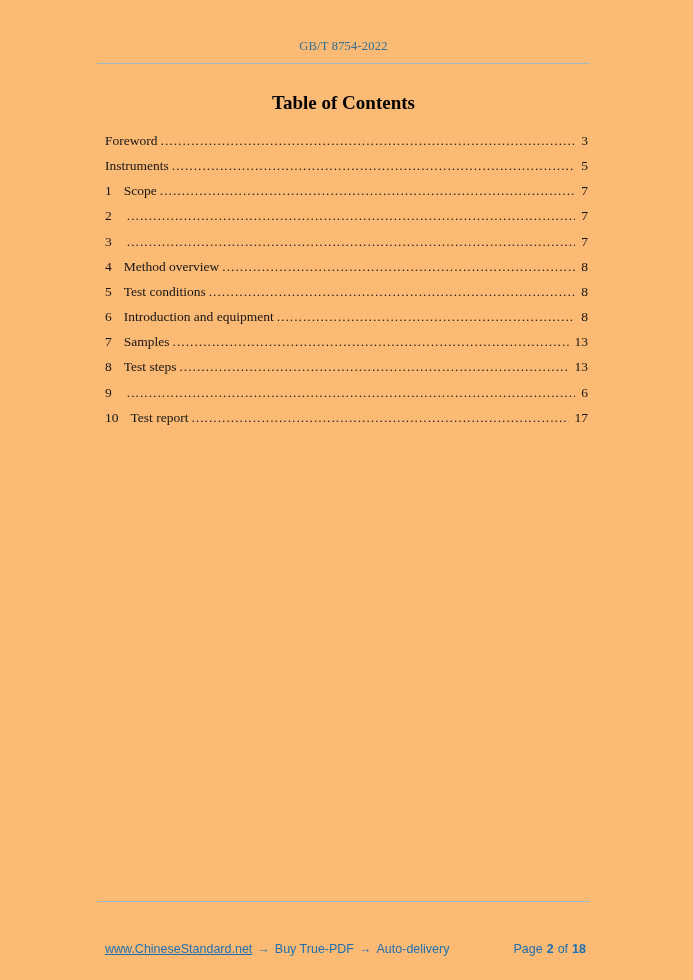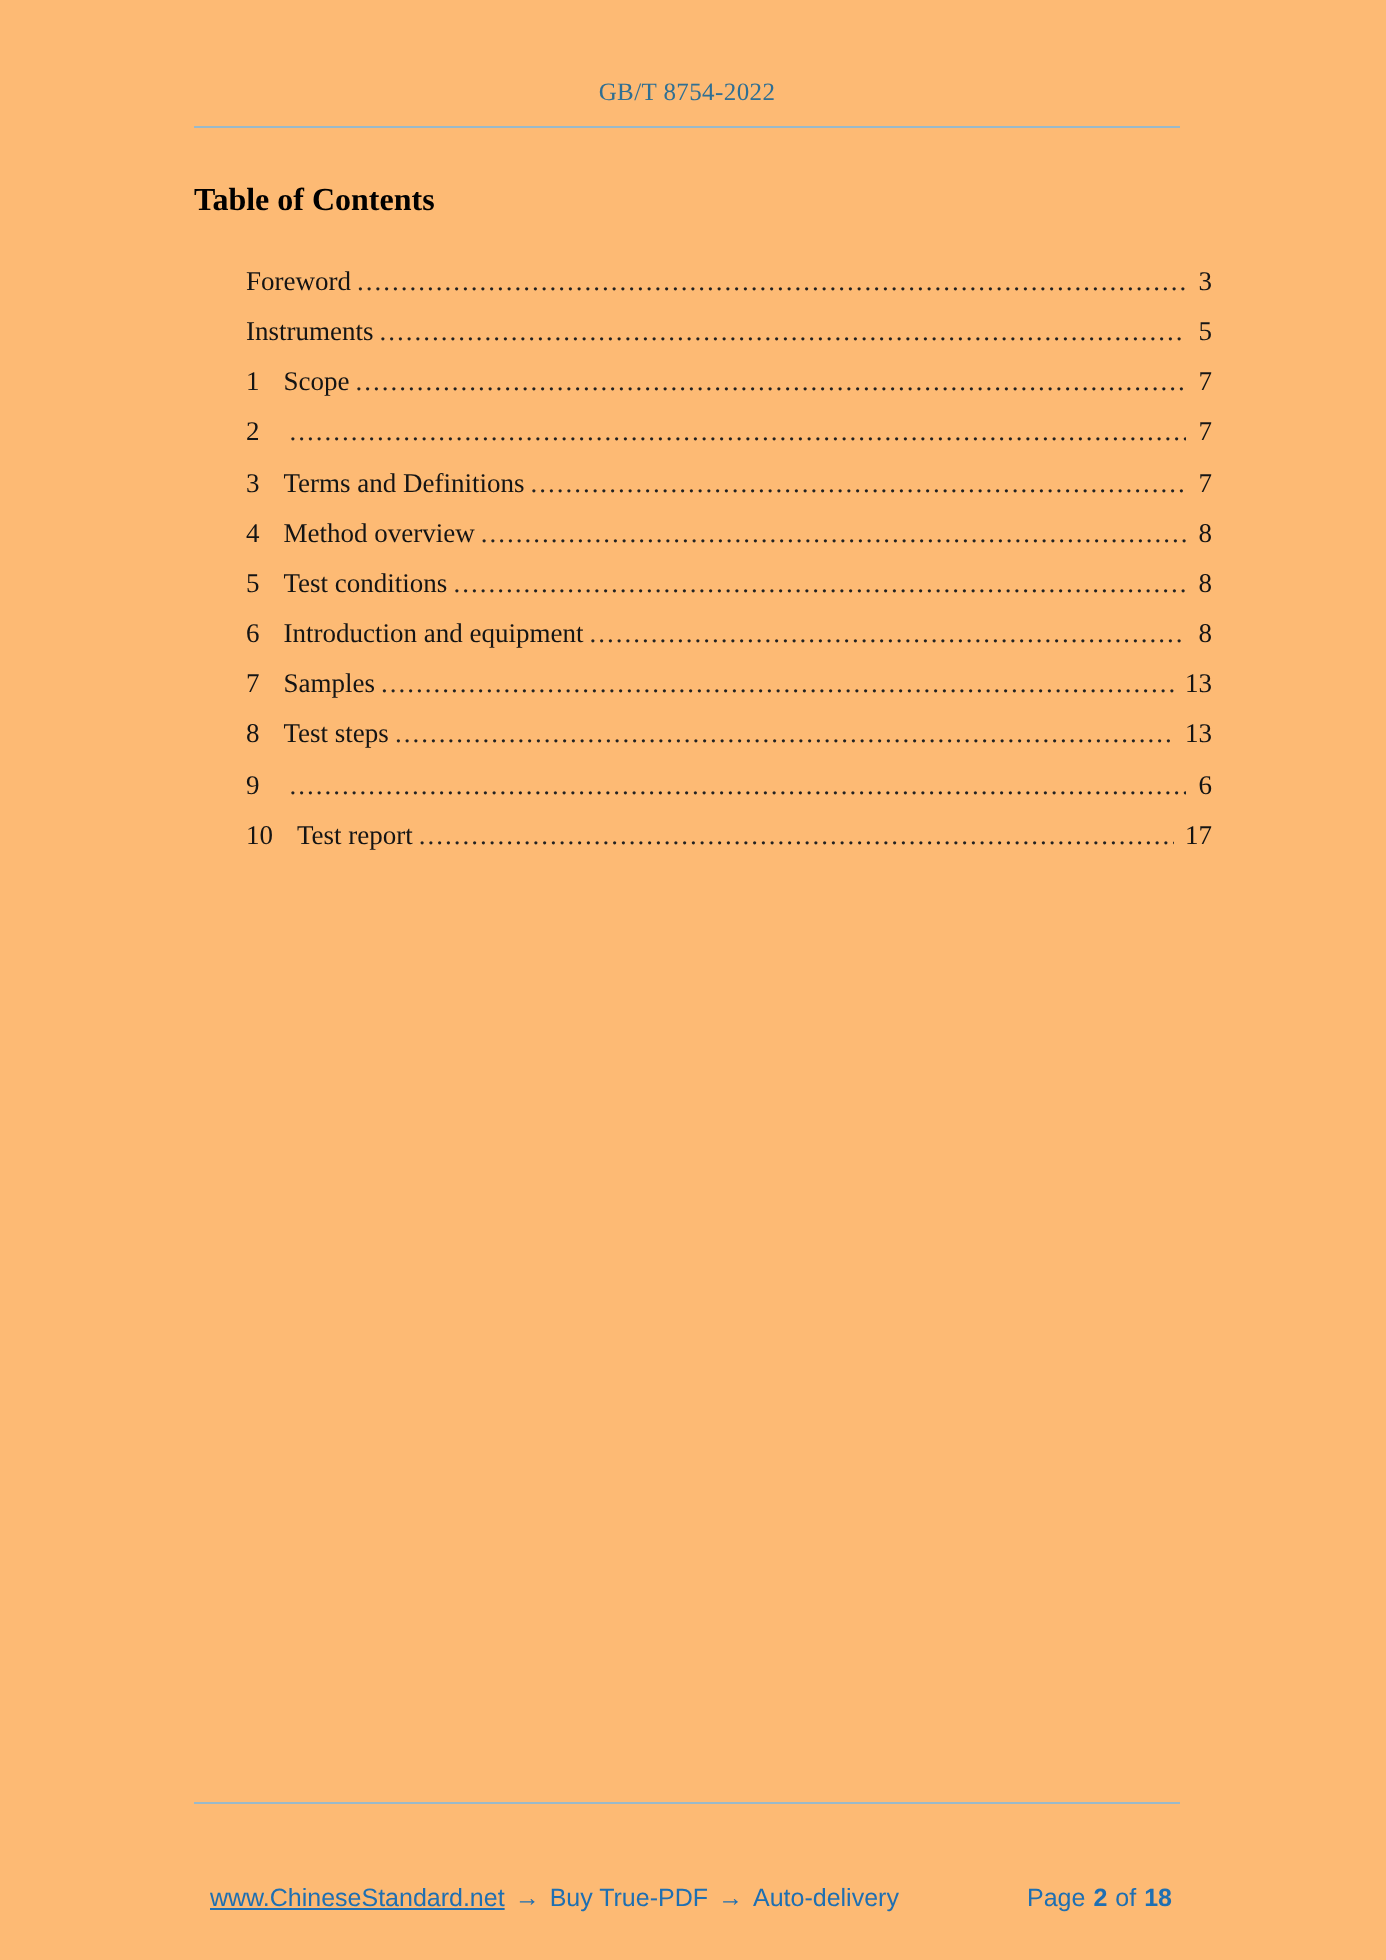--- a/index.html
+++ b/index.html
@@ -36,32 +36,32 @@
     height:0;
   }
   .header-rule{top:63px;}
   .footer-rule{top:901px;}
   .doc-title{
     position:absolute;
     top:92px;
     left:97px;
     width:493px;
     margin:0;
-    font-size:16px;
+    text-align:center;
+    font-size:19px;
     font-weight:700;
     color:#000000;
   }
   .toc{
     position:absolute;
     top:128px;
     left:97px;
     width:493px;
     box-sizing:border-box;
     padding:0 2px 0 8px;
-    margin-left:18px;
   }
   .toc-row{
     display:flex;
     align-items:baseline;
     font-size:13.5px;
     line-height:25.15px;
     white-space:nowrap;
   }
   .toc-num{margin-right:12px;}
   .leader{
@@ -127,21 +127,20 @@
     </div>
 
     <div class="toc-row">
       <span class="toc-num">2</span>
       <span class="leader"></span>
       <span class="toc-page">7</span>
     </div>
 
     <div class="toc-row">
       <span class="toc-num">3</span>
-      <span class="toc-label">Terms and Definitions</span>
       <span class="leader"></span>
       <span class="toc-page">7</span>
     </div>
 
     <div class="toc-row">
       <span class="toc-num">4</span>
       <span class="toc-label">Method overview</span>
       <span class="leader"></span>
       <span class="toc-page">8</span>
     </div>

